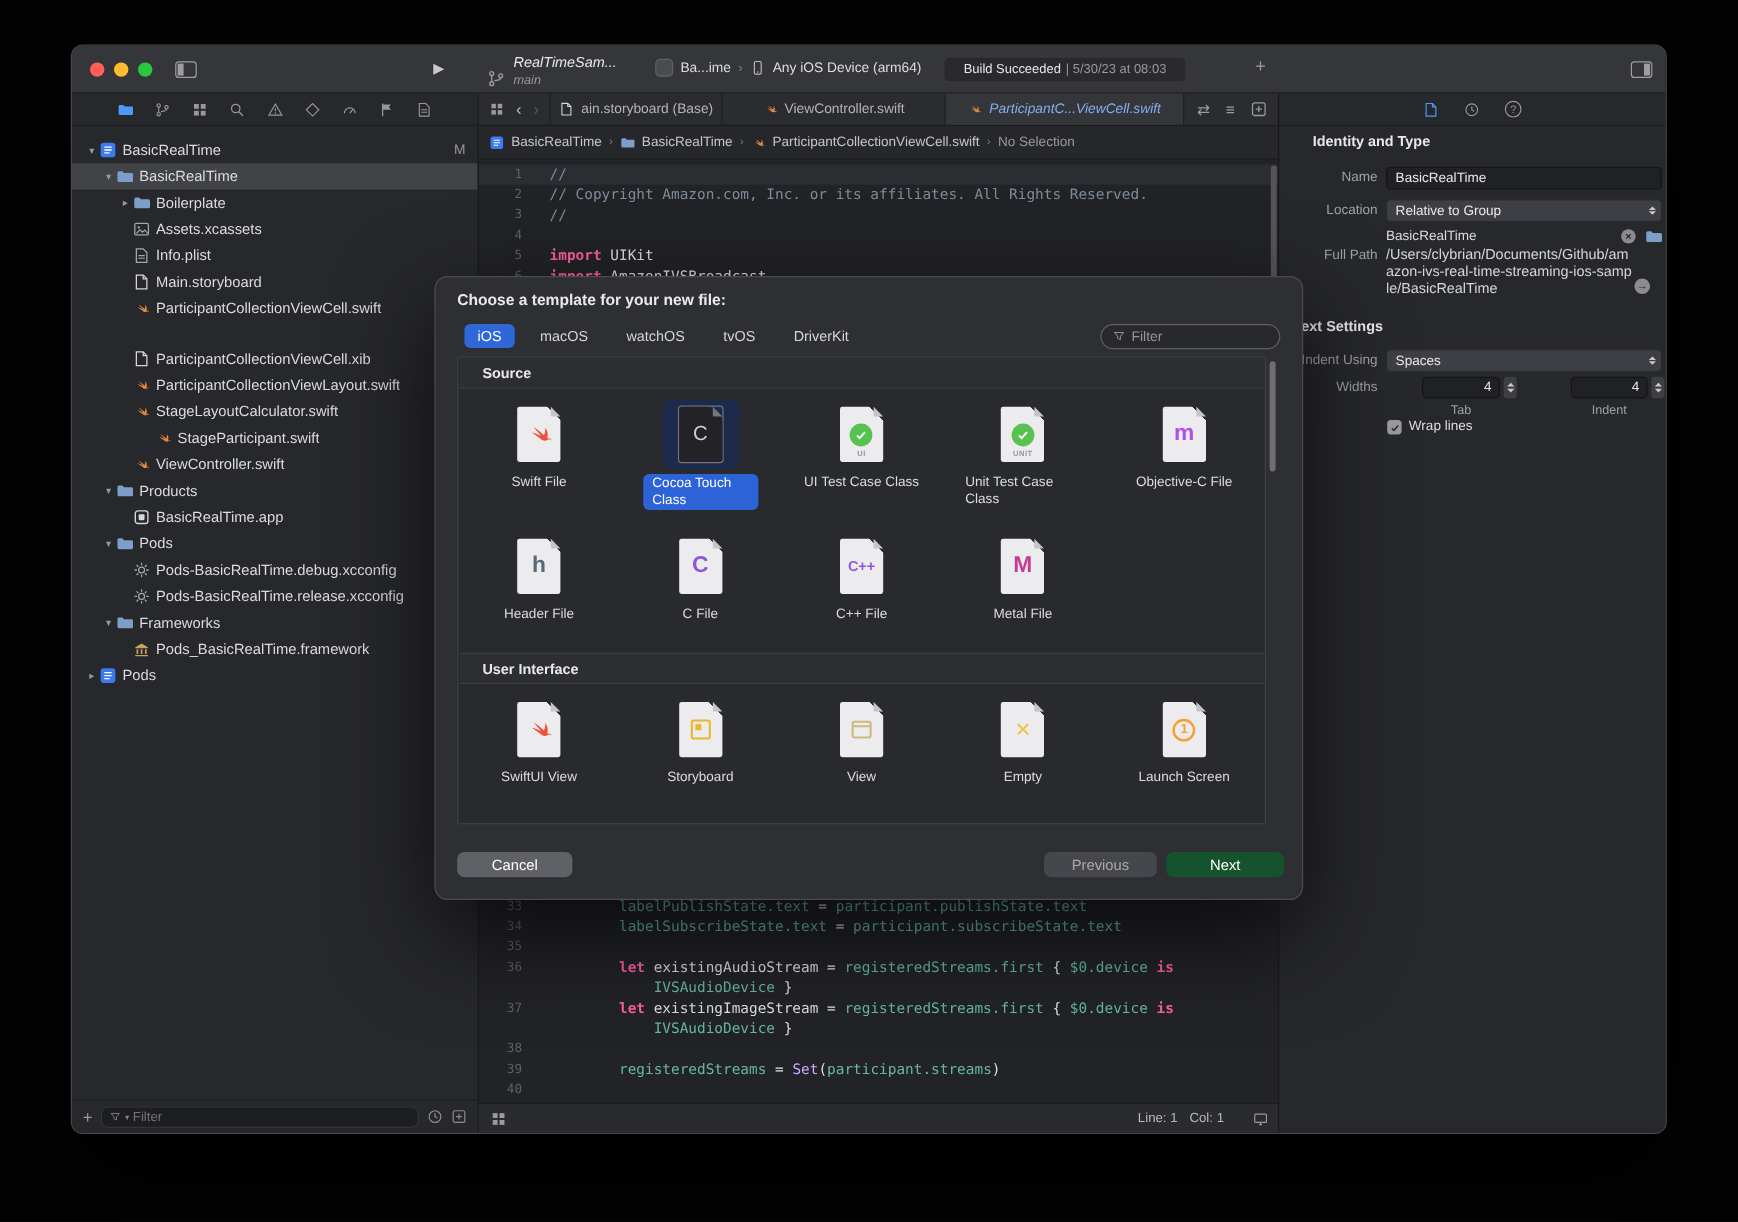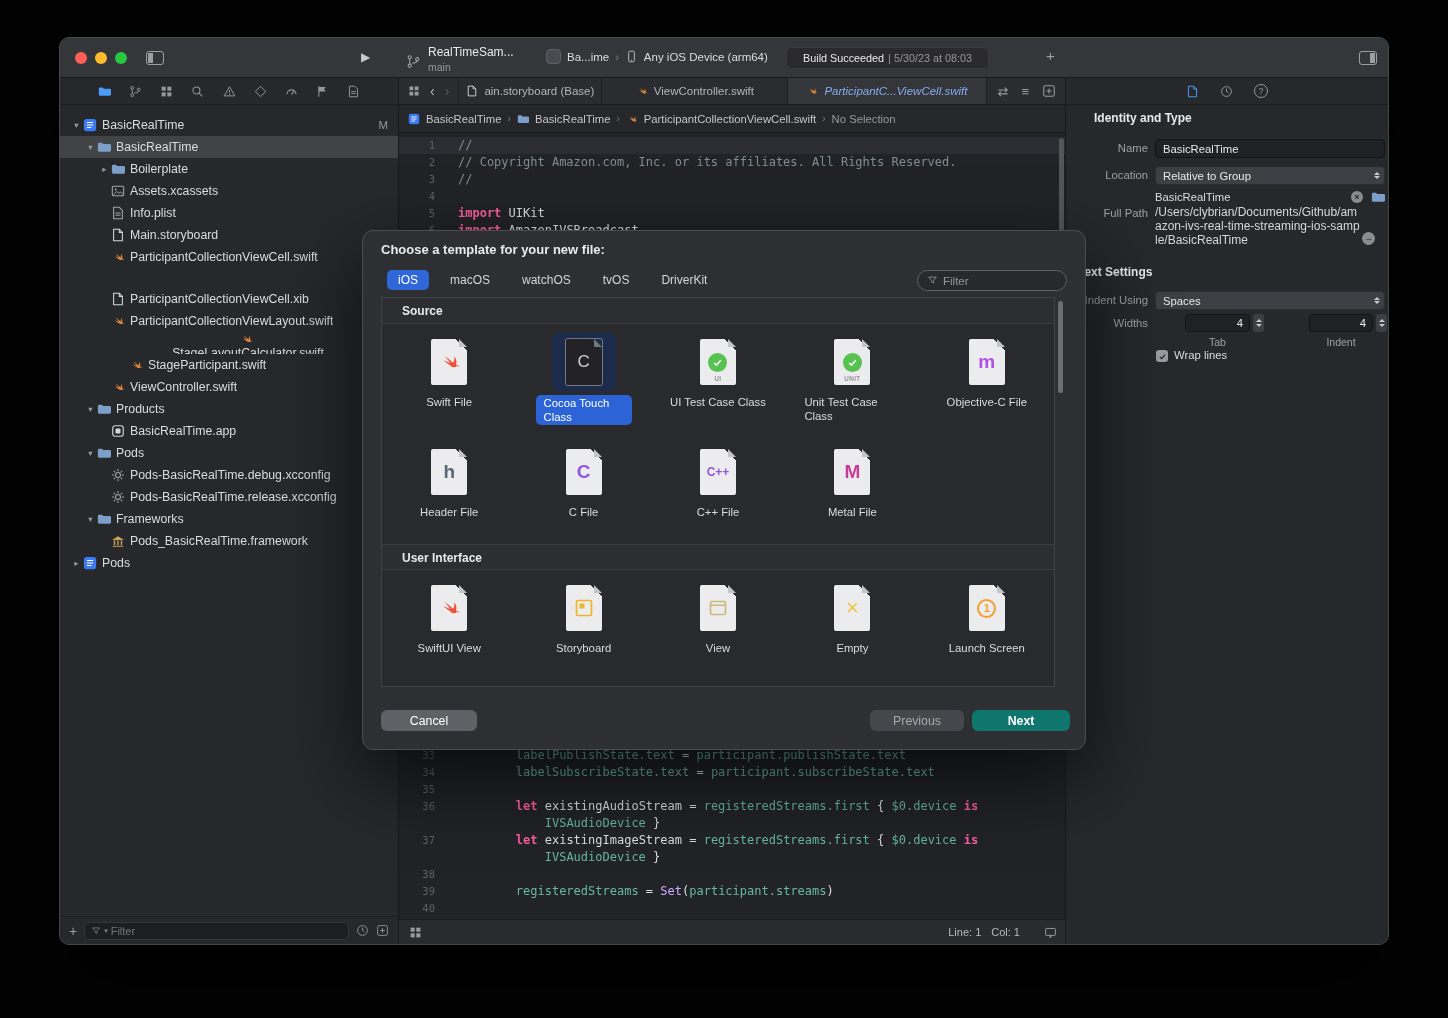--- a/index.html
+++ b/index.html
@@ -10,21 +10,21 @@
 .window{position:absolute;left:59px;top:37px;width:1330px;height:908px;background:#2a2b2e;border:1px solid #47474a;border-radius:10px;overflow:hidden;box-shadow:0 35px 90px rgba(0,0,0,.8);}
 
 .toolbar{position:absolute;left:0;top:0;right:0;height:40px;background:#353639;border-bottom:1px solid #1a1a1c;}
 .tl{position:absolute;top:14px;width:12px;height:12px;border-radius:50%;}
 .tl.r{left:15px;background:#ff5f57}.tl.y{left:35px;background:#febc2e}.tl.g{left:55px;background:#28c840}
 .panel-ic{width:18px;height:14px;border:1.5px solid #9d9da2;border-radius:3px;position:absolute;top:13px;}
 .panel-ic::before{content:'';position:absolute;top:1px;bottom:1px;width:5px;background:#9d9da2;}
 .panel-ic.left{left:86px}.panel-ic.left::before{left:1px}
 .panel-ic.right{left:1299px}.panel-ic.right::before{right:1px}
 .play-btn{position:absolute;left:301px;top:12px;font-size:12px;color:#c9c9cd;}
-.doc-title{position:absolute;left:346px;top:7px;display:flex;gap:7px;align-items:center;}
+.doc-title{position:absolute;left:346px;top:7px;display:flex;gap:7px;align-items:flex-end;font-style:italic;}
 .doc-title .br{width:15px;height:15px;color:#9d9da2;margin-top:4px;}
 .doc-title .tt{font-size:12px;color:#e9e9eb;}
 .doc-title .sub{font-size:10.5px;color:#98989d;margin-top:2px;}
 .scheme{position:absolute;left:486px;top:11px;display:flex;align-items:center;gap:6px;font-size:11.5px;color:#dddde0;}
 .appchip{width:15px;height:15px;border-radius:4px;background:#4a4b50;border:1px solid #606166;}
 .sep-ch{color:#828287;font-size:11px;}
 .scheme .ni{width:13px;height:13px;color:#b9b9be;}
 .status-pill{position:absolute;left:726px;top:9px;width:203px;height:22px;background:#2a2a2d;border:1px solid #3b3b3e;border-radius:5px;display:flex;align-items:center;justify-content:center;gap:4px;font-size:10.8px;white-space:nowrap;}
 .status-pill .main{color:#e8e8ea;}
 .status-pill .dim{color:#97979c;}
@@ -117,21 +117,21 @@
 .tgrid{display:grid;grid-template-columns:repeat(5,1fr);}
 .cell{height:110px;display:flex;flex-direction:column;align-items:center;padding-top:9px;}
 .tile{width:64px;height:58px;display:flex;align-items:center;justify-content:center;border-radius:7px;flex:none;}
 .tile.sel{background:#1c2a4b;}
 .cell-label{margin-top:4px;font-size:11.3px;color:#dcdcdf;line-height:14px;max-width:96px;}
 .cell-label.sel{background:#2c63d6;color:#fff;border-radius:5px;padding:1px 8px;}
 .dlg-thumb{position:absolute;right:22px;top:70px;width:5px;height:92px;border-radius:3px;background:#6e6e72;}
 .btn{position:absolute;height:21px;border-radius:6px;font-size:12.3px;display:flex;align-items:center;justify-content:center;bottom:18px;}
 .btn.cancel{left:18px;width:96px;background:#606167;color:#fff;}
 .btn.prev{left:507px;width:94px;background:#46474c;color:#a9a9ae;}
-.btn.next{left:609px;width:98px;background:#0f766e;color:#fff;font-weight:700;}
+.btn.next{left:609px;width:98px;background:#14532d;color:#fff;font-weight:400;}
 
 .doc{position:relative;width:36px;height:46px;background:linear-gradient(225deg,transparent 8px,#ececee 0);border-radius:2px;display:flex;align-items:center;justify-content:center;}
 .doc::before{content:'';position:absolute;top:0;right:0;width:0;height:0;border-bottom:8px solid #c4c4c9;border-right:8px solid transparent;}
 .doc.dark{background:linear-gradient(225deg,transparent 8px,#232327 0);box-shadow:0 0 0 1px #76767a;}
 .doc.dark::before{border-bottom-color:#76767a;}
 .g{font-weight:700;font-family:"Liberation Sans",sans-serif;}
 .g-cocoa{color:#cfcfd4;font-size:17px;font-weight:400;}
 .g-objc{color:#b150e8;font-size:19px;}
 .g-h{color:#59687a;font-size:19px;}
 .g-c{color:#9254de;font-size:19px;}
@@ -374,21 +374,21 @@
           </svg>
           <span class="tlabel">ParticipantCollectionViewCell.xib</span>
         </div>
         <div class="trow" style="padding-left: 38px;">
           <span class="disc"></span>
           <svg class="ni c-swift">
             <use href="#sym-swift"></use>
           </svg>
           <span class="tlabel">ParticipantCollectionViewLayout.swift</span>
         </div>
-        <div class="trow" style="padding-left: 38px; flex-direction: column;">
+        <div class="trow" style="padding-left: 38px;">
           <span class="disc"></span>
           <svg class="ni c-swift">
             <use href="#sym-swift"></use>
           </svg>
           <span class="tlabel">StageLayoutCal​culator.swift</span>
         </div>
         <div class="trow" style="padding-left: 56px;">
           <span class="disc"></span>
           <svg class="ni c-swift">
             <use href="#sym-swift"></use>

